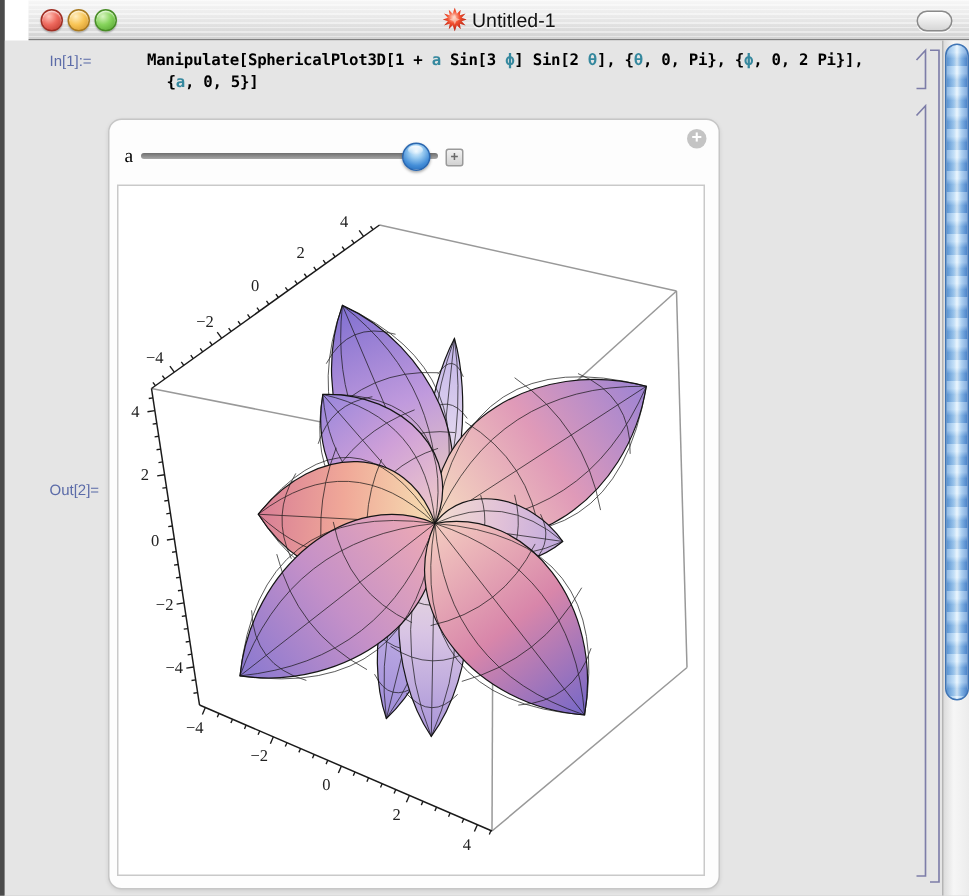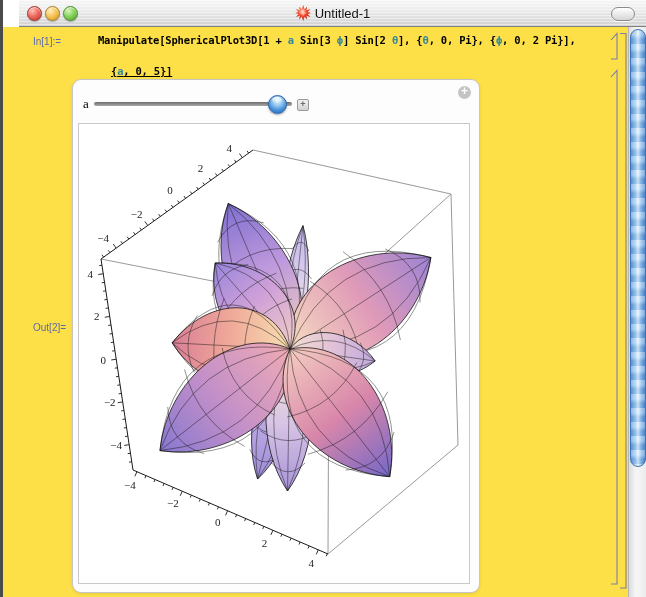--- a/index.html
+++ b/index.html
@@ -15,27 +15,27 @@
   .tl{position:absolute;top:6px;width:13px;height:13px;border-radius:50%;box-shadow:inset 0 1px 1px rgba(255,255,255,.7),0 1px 1px rgba(0,0,0,.25);}
   .tl.red{left:8px;background:radial-gradient(circle at 35% 30%, #ffc2b8 0%, #ee6a5e 45%, #b93328 100%);border:1px solid #9f2f24;}
   .tl.yellow{left:26px;background:radial-gradient(circle at 35% 30%, #ffeec0 0%, #f8c556 45%, #cf8f26 100%);border:1px solid #a8791f;}
   .tl.green{left:44px;background:radial-gradient(circle at 35% 30%, #d8f4c0 0%, #86d45c 45%, #4f9d2a 100%);border:1px solid #488c26;}
   .title-group{position:absolute;left:50%;top:0;height:26px;transform:translateX(-50%);display:flex;align-items:center;gap:4px;}
   .title-text{font-size:13px;color:#111;text-shadow:0 1px 0 rgba(255,255,255,.65);white-space:nowrap;}
   .spikey{width:16px;height:16px;}
   .oval-btn{position:absolute;right:11px;top:7px;width:22px;height:12px;border:1px solid #8a8a8a;border-radius:7px;
     background:linear-gradient(180deg,#ffffff,#d6d6d6);box-shadow:0 1px 0 rgba(255,255,255,.8);}
   
-  .content{position:absolute;left:0;top:27px;right:0;bottom:0;background:#fde047;}
+  .content{position:absolute;left:0;top:27px;right:0;bottom:0;background:#e5e5e5;}
   .cell-label{position:absolute;font-size:10px;color:#5b6ba8;font-family:"Liberation Sans",sans-serif;}
   .cell-label.in{left:30px;top:9px;}
   .cell-label.out{left:30px;top:295px;}
   .code{position:absolute;font-family:"DejaVu Sans Mono",monospace;font-weight:bold;font-size:10.5px;letter-spacing:-0.2px;white-space:nowrap;color:#000;padding-left:23px;}
   .code.line1{left:72px;top:7px;}
-  .code.line2{left:85px;top:38px;text-decoration:underline;}
+  .code.line2{left:85px;top:22px;}
   .seg-black{color:#000;}
   .seg-teal{color:#35889e;}
   
   .panel{position:absolute;left:69px;top:52px;width:406px;height:512px;background:#fdfdfd;border:1px solid #c6c6c6;border-radius:9px;
     box-shadow:0 1px 3px rgba(0,0,0,.10);}
   .settings{position:absolute;right:8px;top:6px;width:13px;height:13px;border-radius:50%;background:#c4c4c4;}
   .settings::after{content:"+";position:absolute;left:0;top:-1px;width:13px;height:13px;color:#fff;font-size:12px;line-height:13px;text-align:center;font-weight:bold;}
   .slider-label{position:absolute;left:10px;top:16px;font-family:"Liberation Serif",serif;font-size:13px;color:#000;}
   .slider-track{position:absolute;left:21px;top:22px;width:198px;height:4px;border-radius:2px;
     background:linear-gradient(180deg,#6e6e6e,#a8a8a8);box-shadow:0 1px 0 rgba(255,255,255,.8);}

